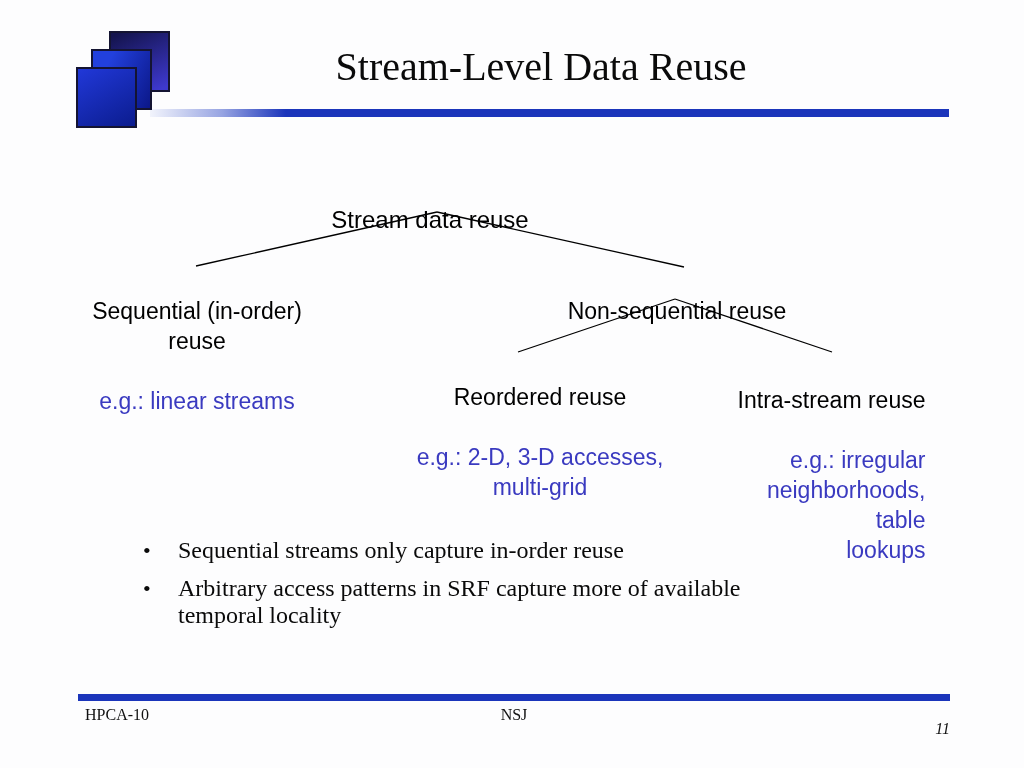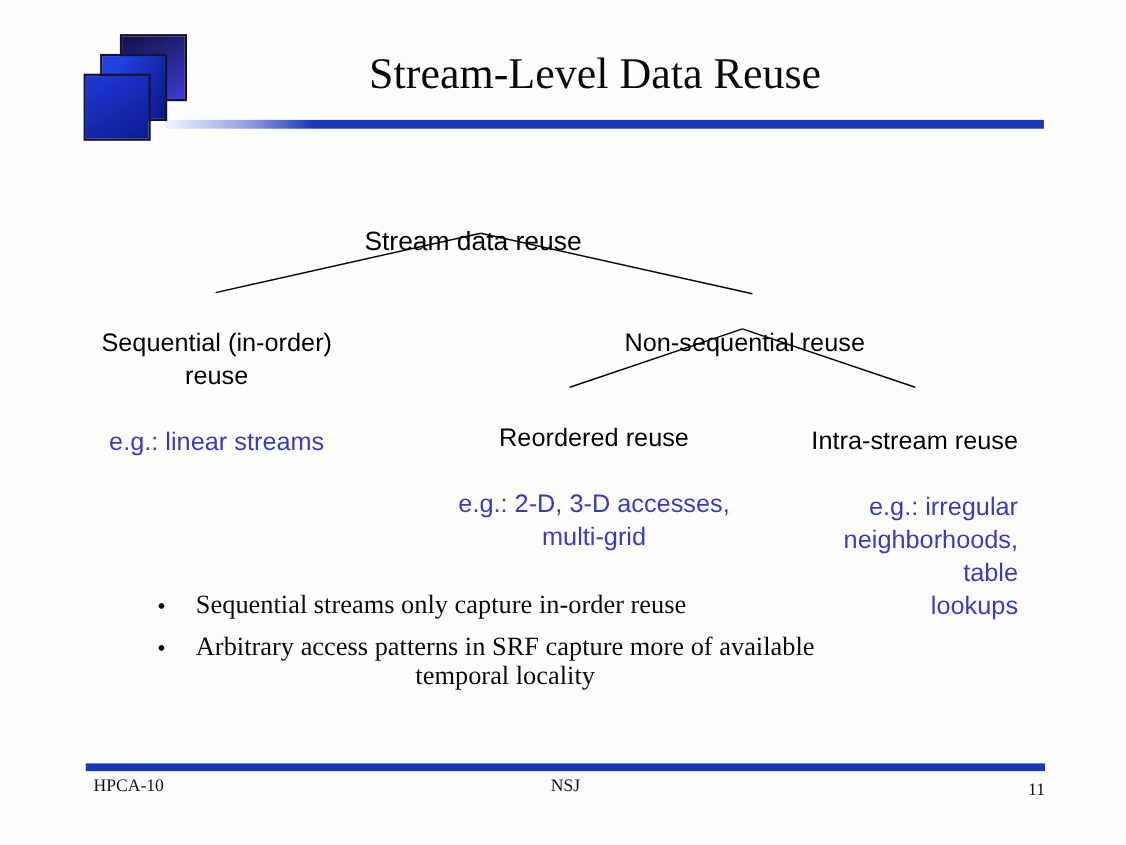--- a/index.html
+++ b/index.html
@@ -33,31 +33,31 @@
     white-space:pre-line;
   }
   .node .label{color:#000;white-space:pre-line;}
   .node .example{color:#3a3ac0;white-space:pre-line;}
 
   
   .bullets{position:absolute;left:143px;top:537px;width:740px;
     font-family:"Liberation Serif",serif;font-size:24px;line-height:27px;color:#0a0a0a;}
   .bullet{display:flex;margin-bottom:11px;}
   .bullet .marker{width:35px;flex:0 0 35px;font-size:22px;}
-  .bullet .btext{white-space:pre-line;text-align:center;}
+  .bullet .btext{white-space:pre-line;}
 
   
   .footer-rule{position:absolute;left:78px;top:694px;width:872px;height:7px;background:#1b35bb;}
   .footer-text{
     position:absolute;left:78px;top:706px;width:872px;height:22px;
     font-family:"Liberation Serif",serif;font-size:16px;color:#111;
   }
   .footer-left{position:absolute;left:7px;top:0;}
   .footer-center{position:absolute;left:50%;transform:translateX(-50%);top:0;}
-  .footer-right{position:absolute;right:0;top:4px;}
+  .footer-right{position:absolute;right:0;top:14px;font-style:italic;}
 </style>
 </head>
 <body>
 
 <div>
   <div class="logo-square logo-back"></div>
   <div class="logo-square logo-middle"></div>
   <div class="logo-square logo-front"></div>
 </div>
 

